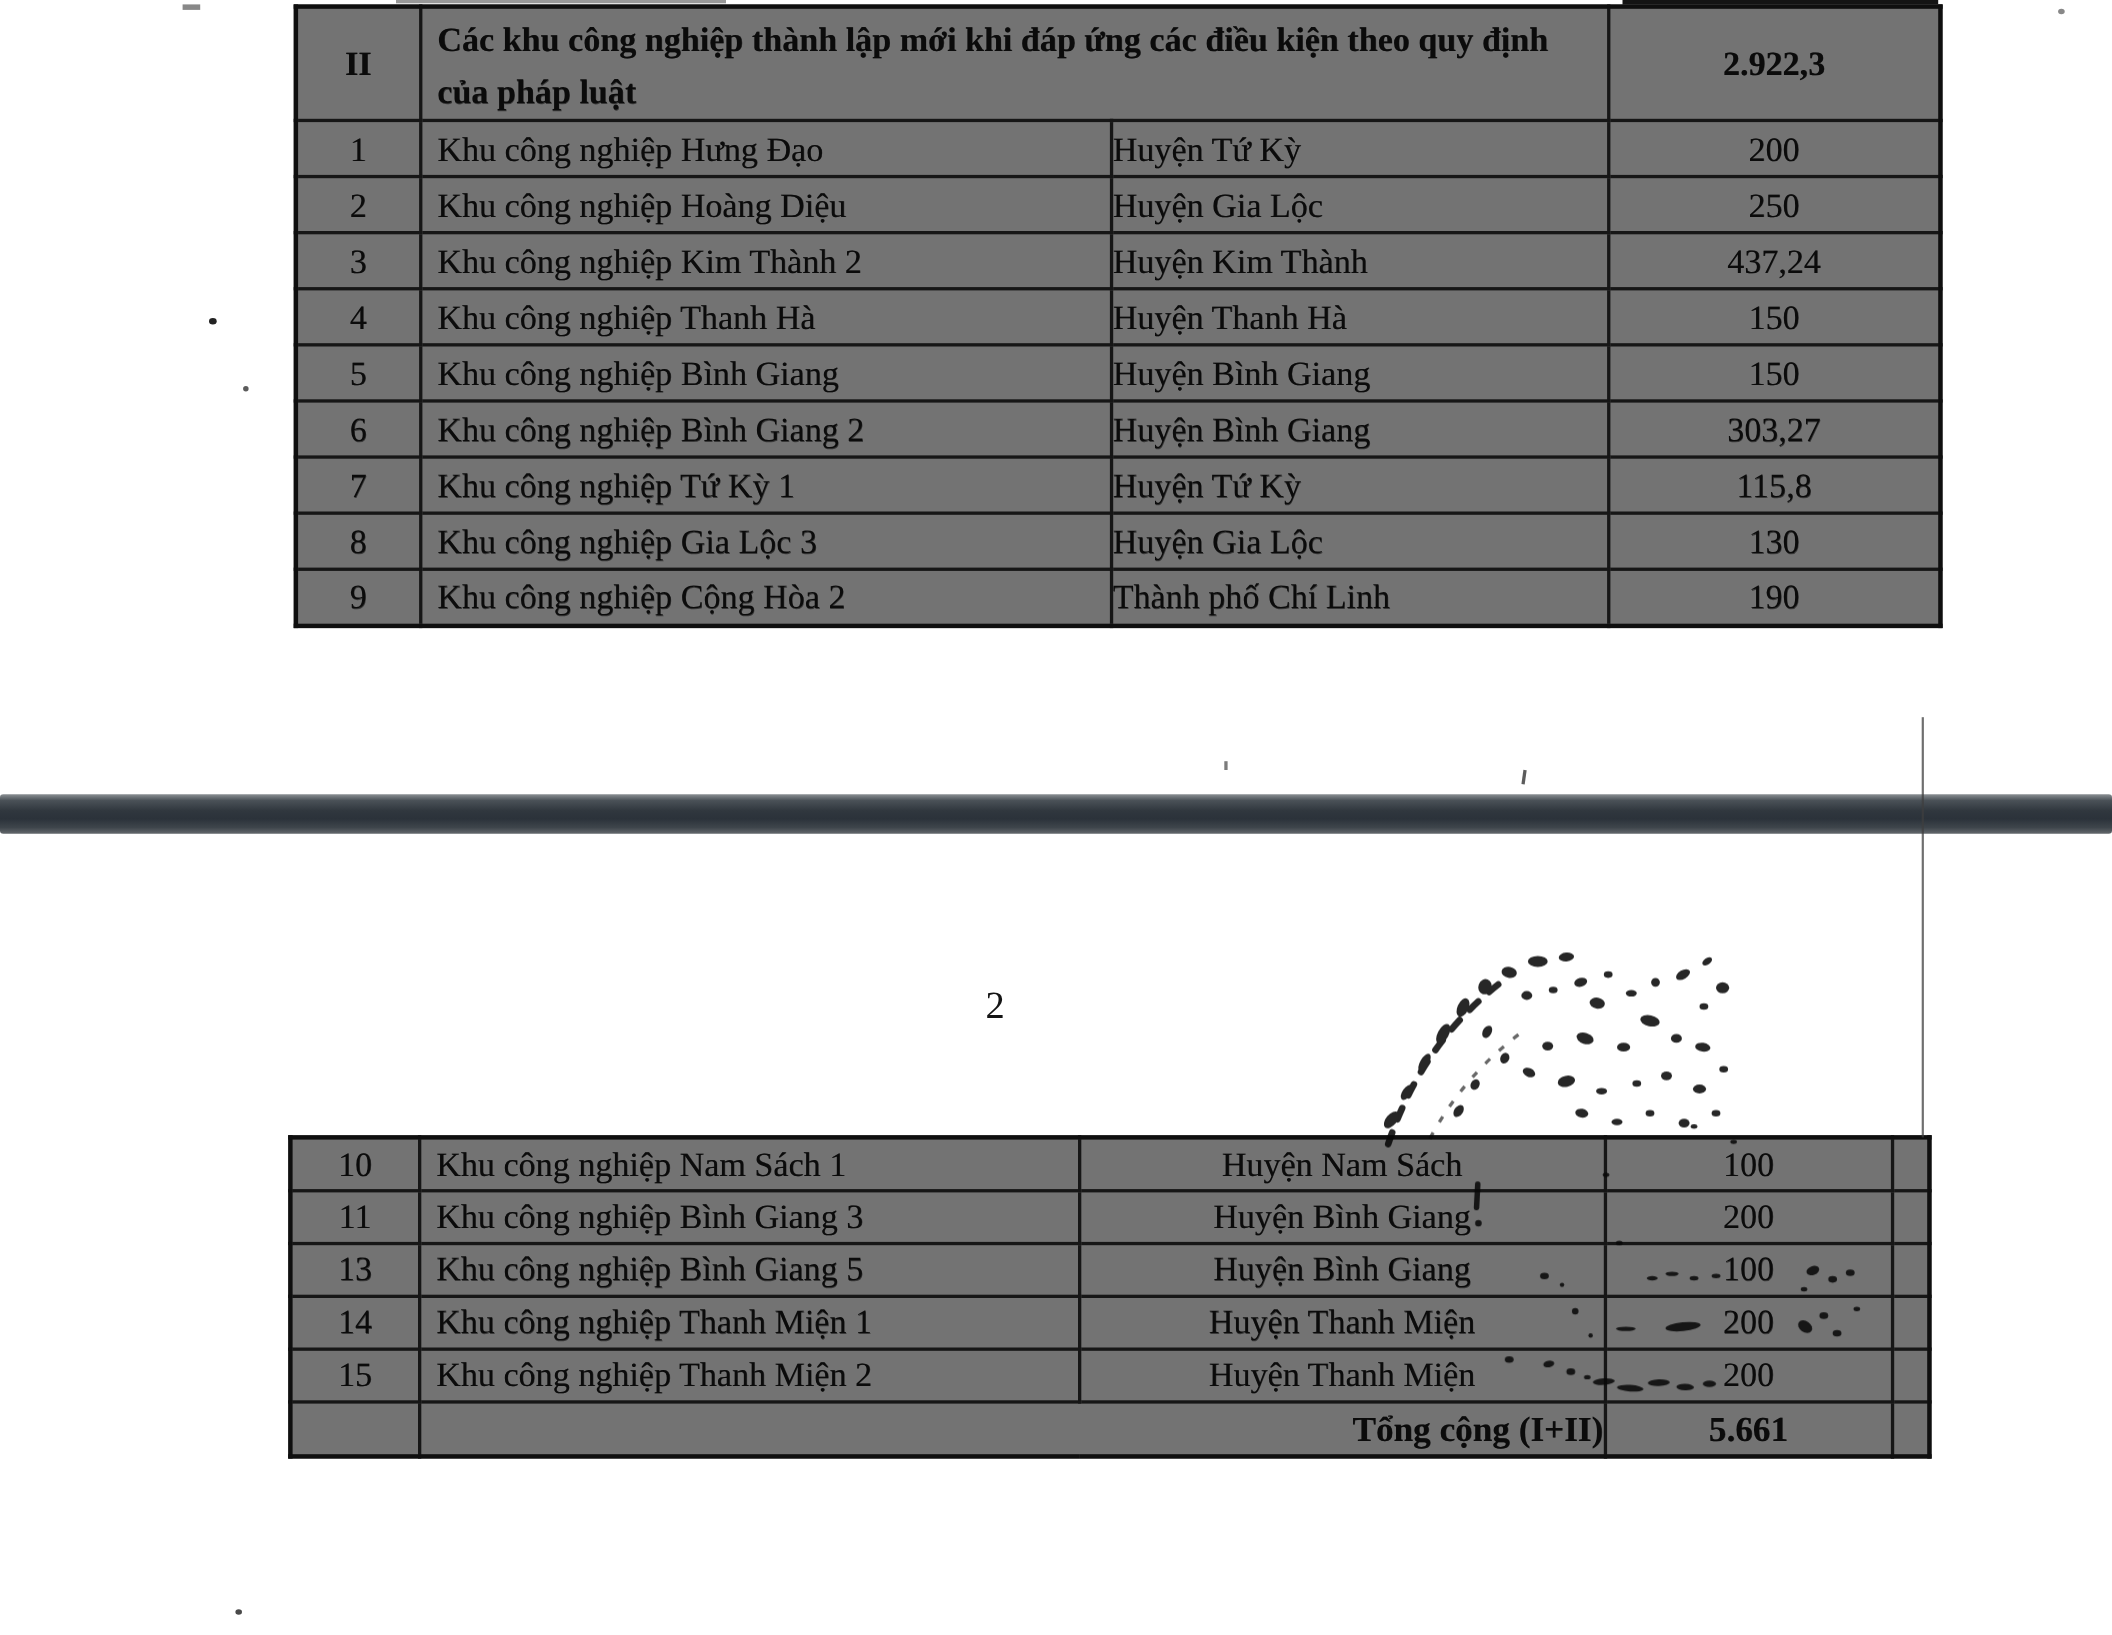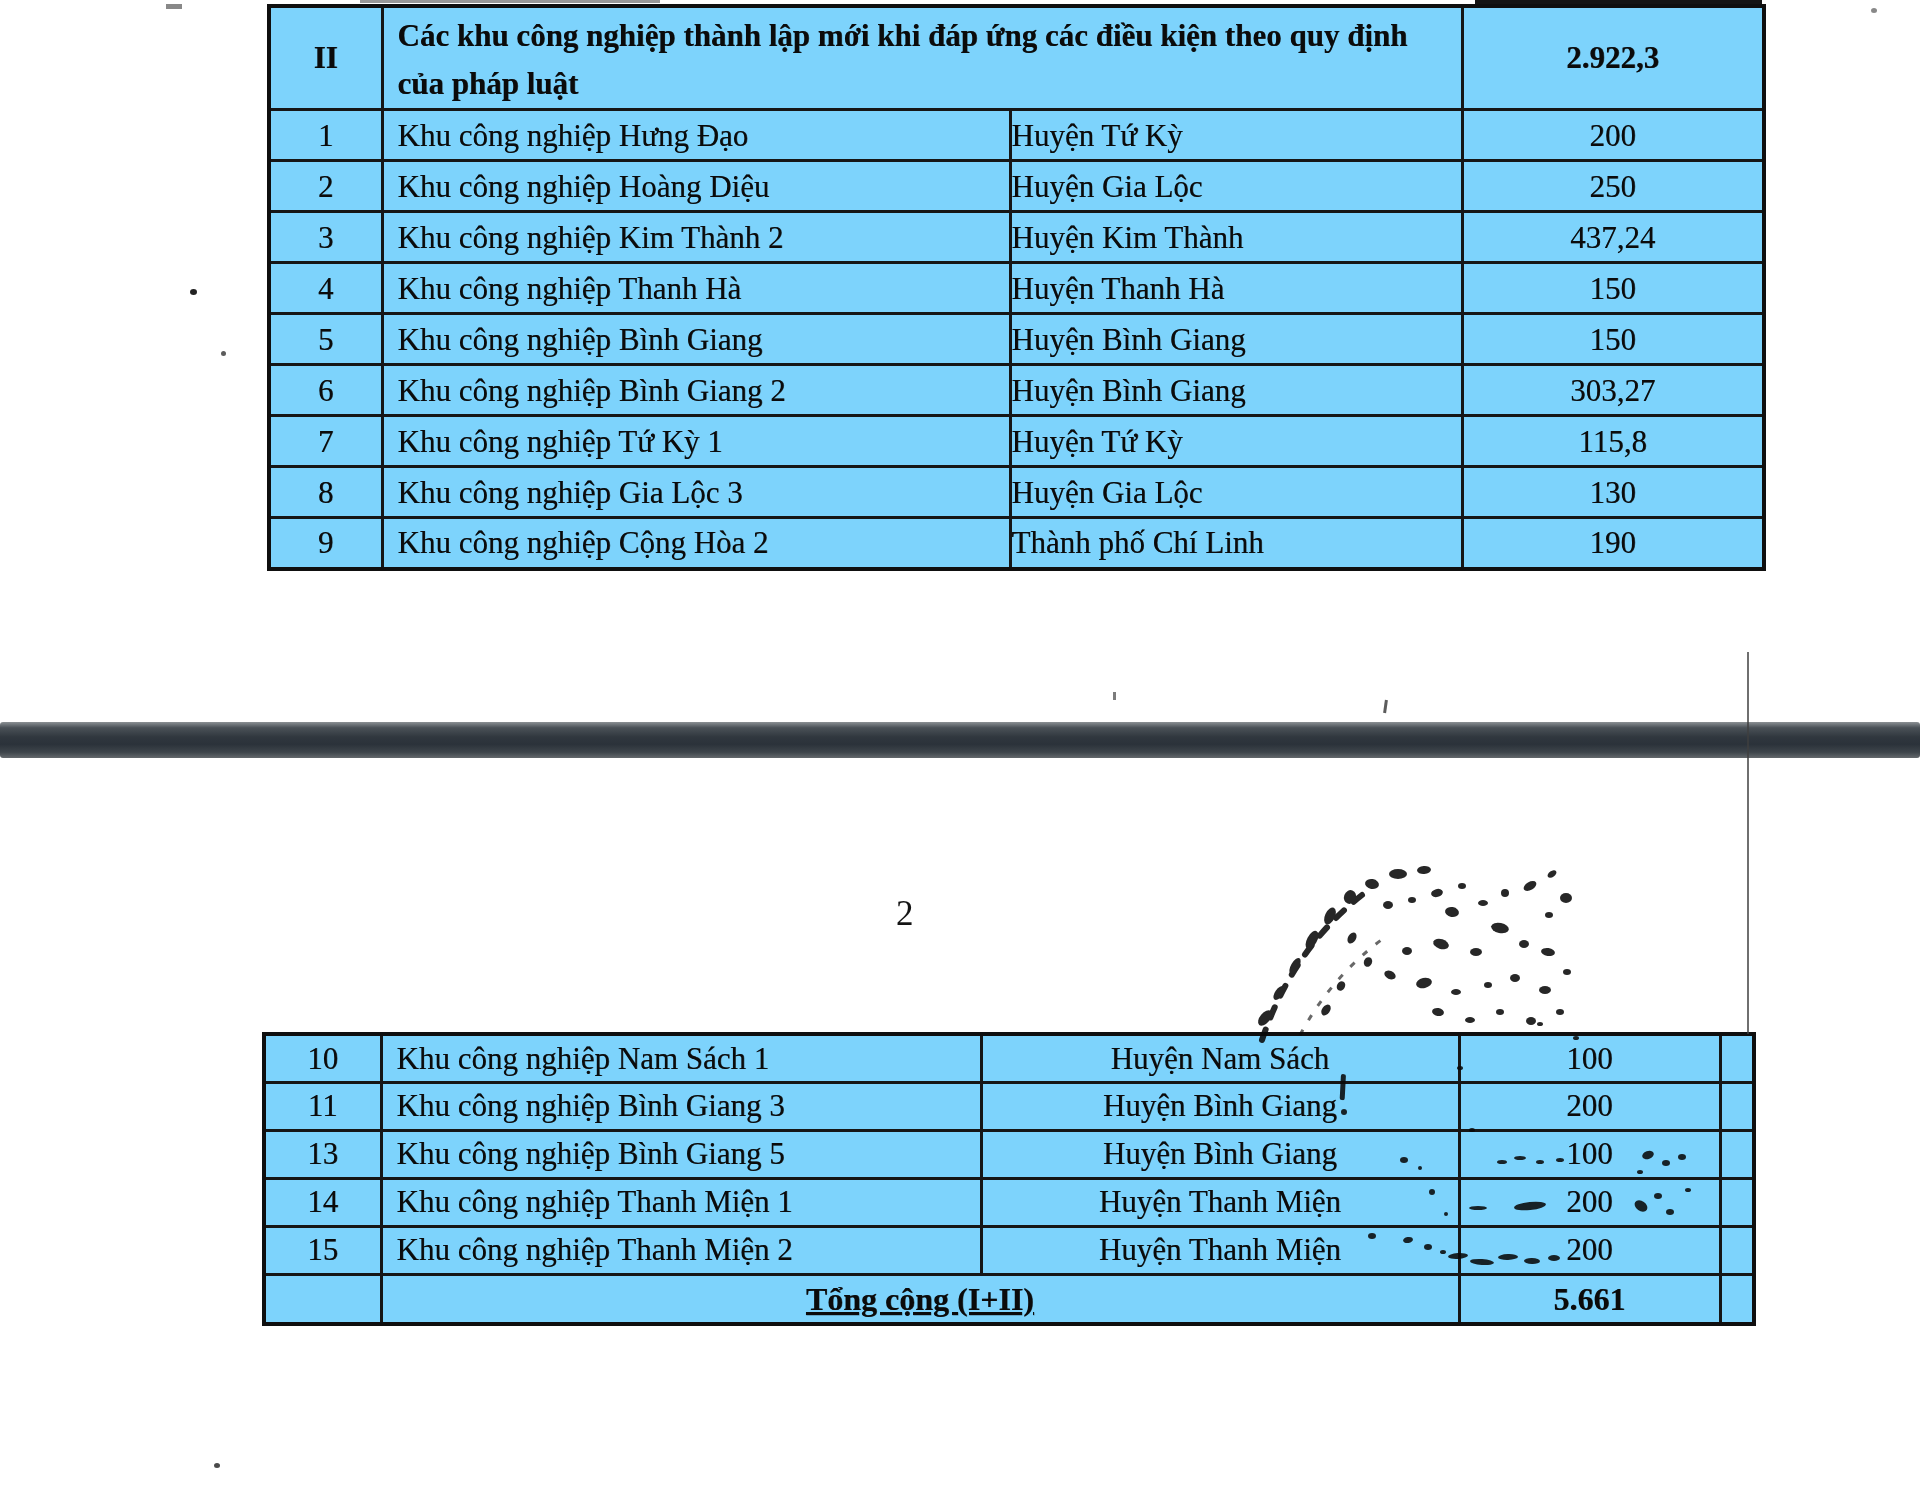--- a/index.html
+++ b/index.html
@@ -1,20 +1,20 @@
 <!DOCTYPE html>
 <html><head>
 <meta charset="utf-8">
 <style>
   html,body{margin:0;padding:0;background:#ffffff;}
   .page{
     position:relative;width:1920px;height:1486px;background:#ffffff;overflow:hidden;
     font-family:"Liberation Serif","DejaVu Serif",serif;color:#0b0b0b;
   }
-  table{border-collapse:collapse;table-layout:fixed;position:absolute;background:#7dd3fc;}
+  table{border-collapse:collapse;table-layout:fixed;position:absolute;background:#737373;}
   td{border:3px solid #161616;padding:0;overflow:hidden;
      font-size:31px;line-height:1.2;vertical-align:middle;
      text-shadow:0.4px 0.4px 0.3px rgba(10,10,10,0.55);}
   
   .t1{left:267px;top:4px;width:1495px;border:4px solid #0f0f0f;}
   .t1 tr{height:51px;}
   .t1 tr.group{height:100px;}
   .t1 .c-no{text-align:center;}
   .t1 .c-name{text-align:left;padding-left:14px;}
   .t1 .c-loc{text-align:left;}
@@ -26,21 +26,21 @@
   .t2 tr{height:48px;}
   .t2 tr.hdr{height:100px;}
   .t2 tr.hdr td{font-weight:bold;white-space:pre-line;text-align:center;line-height:1.35;}
   .t2 tr.total{height:50px;}
   .t2 tr.total td{font-weight:bold;font-size:32px;}
   .t2 .c-no{text-align:center;}
   .t2 .c-name{text-align:left;padding-left:14px;}
   .t2 .c-loc{text-align:center;}
   .t2 .c-area{text-align:center;}
   .t2 .c-extra{border-left:2px solid #2a2a2a;}
-  .t2 .total-label{text-align:center;text-decoration:underline;}
+  .t2 .total-label{text-align:right;}
   
   .divider{
     position:absolute;left:0;top:722px;width:1920px;height:36px;
     background:linear-gradient(180deg,#8b9094 0%,#4a5157 16%,#30373e 42%,#2b323a 62%,#3e454b 84%,#63686c 100%);
     border-radius:3px;
   }
   
   .pagenum{position:absolute;left:896px;top:894px;font-size:35px;color:#141414;}
   
   .artifact{position:absolute;background:#1d1d1d;}

